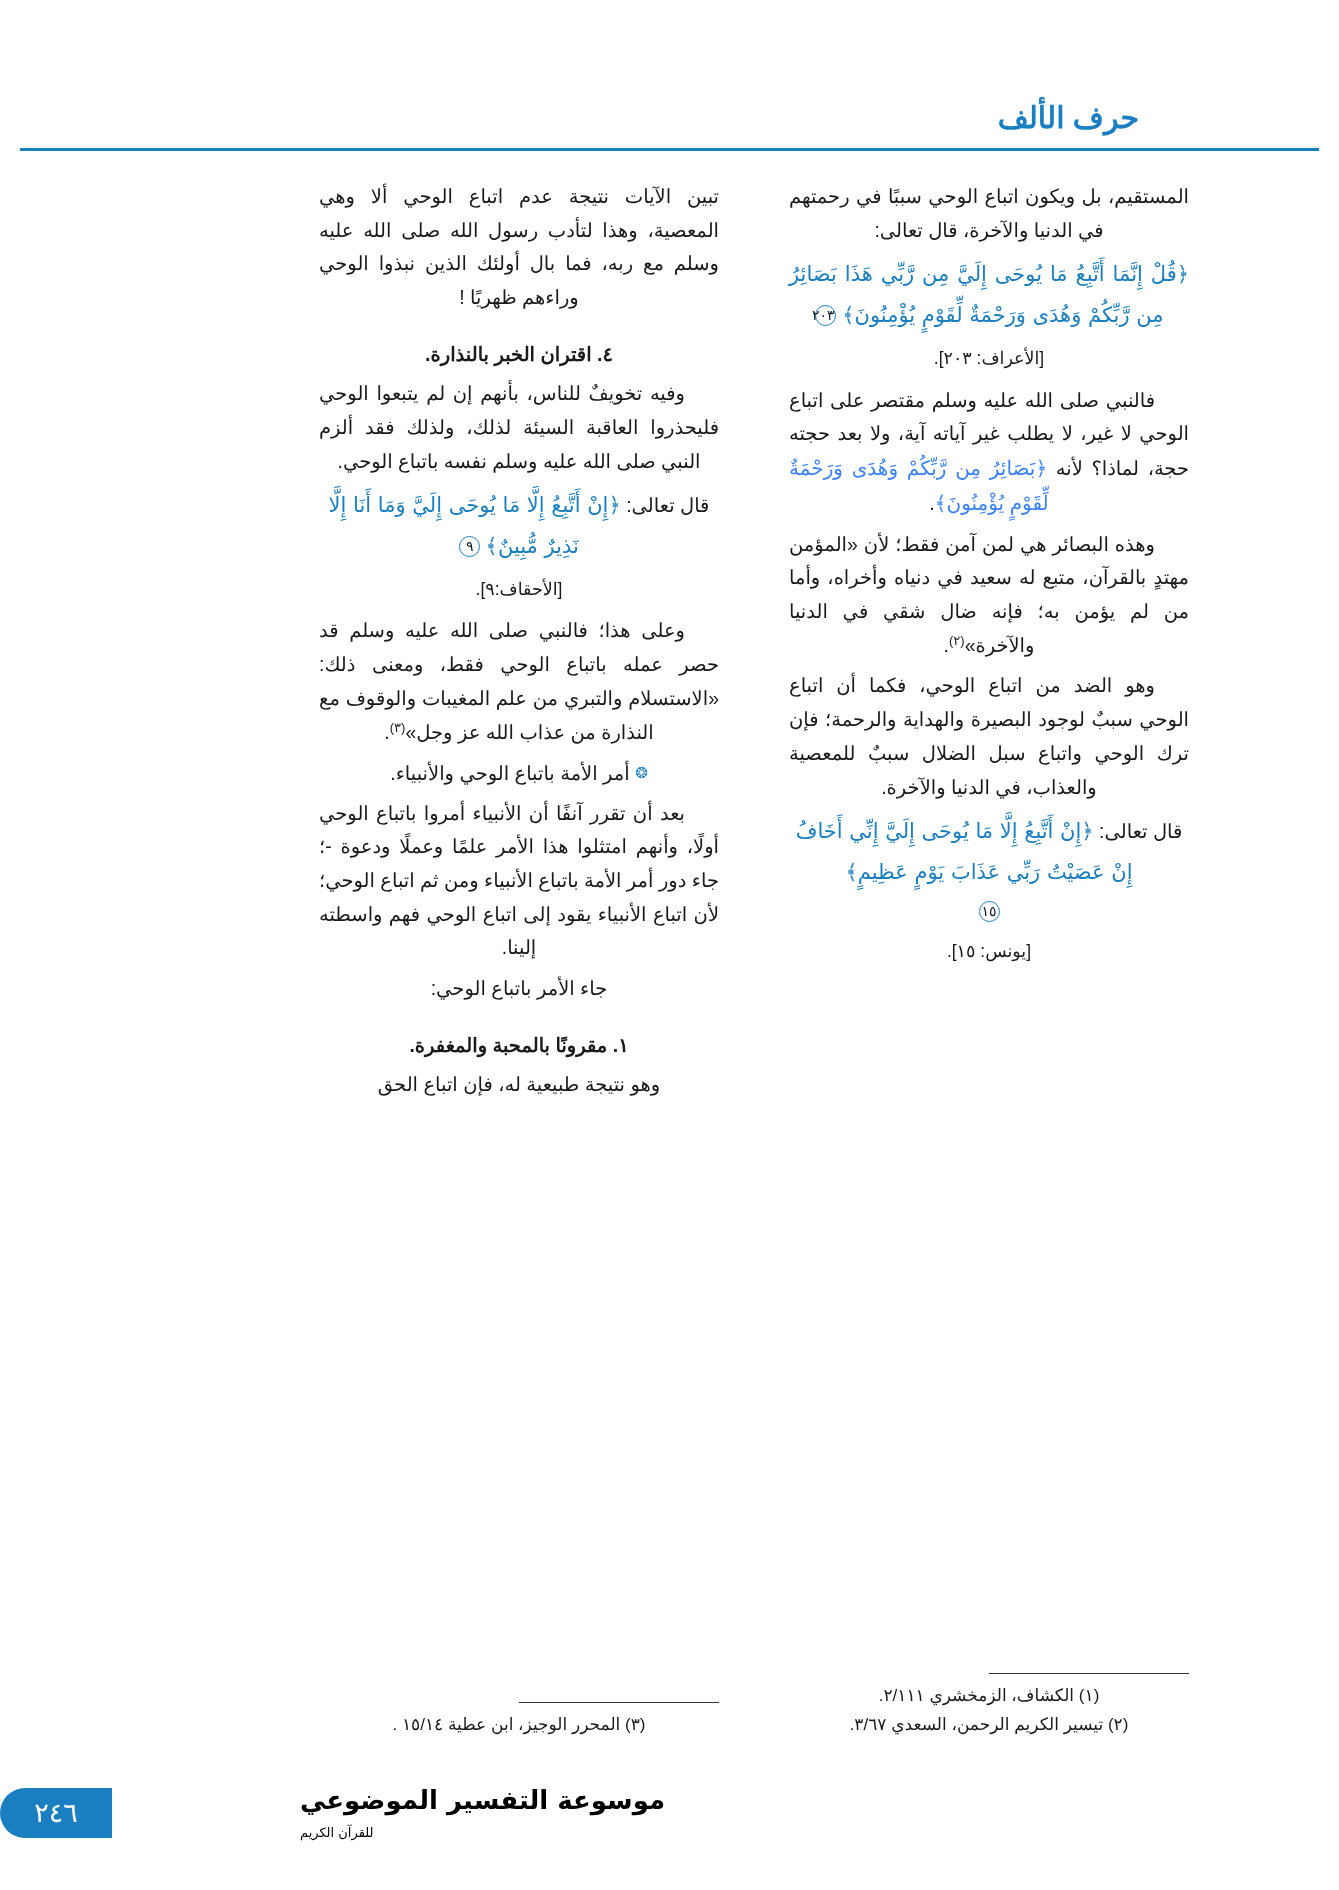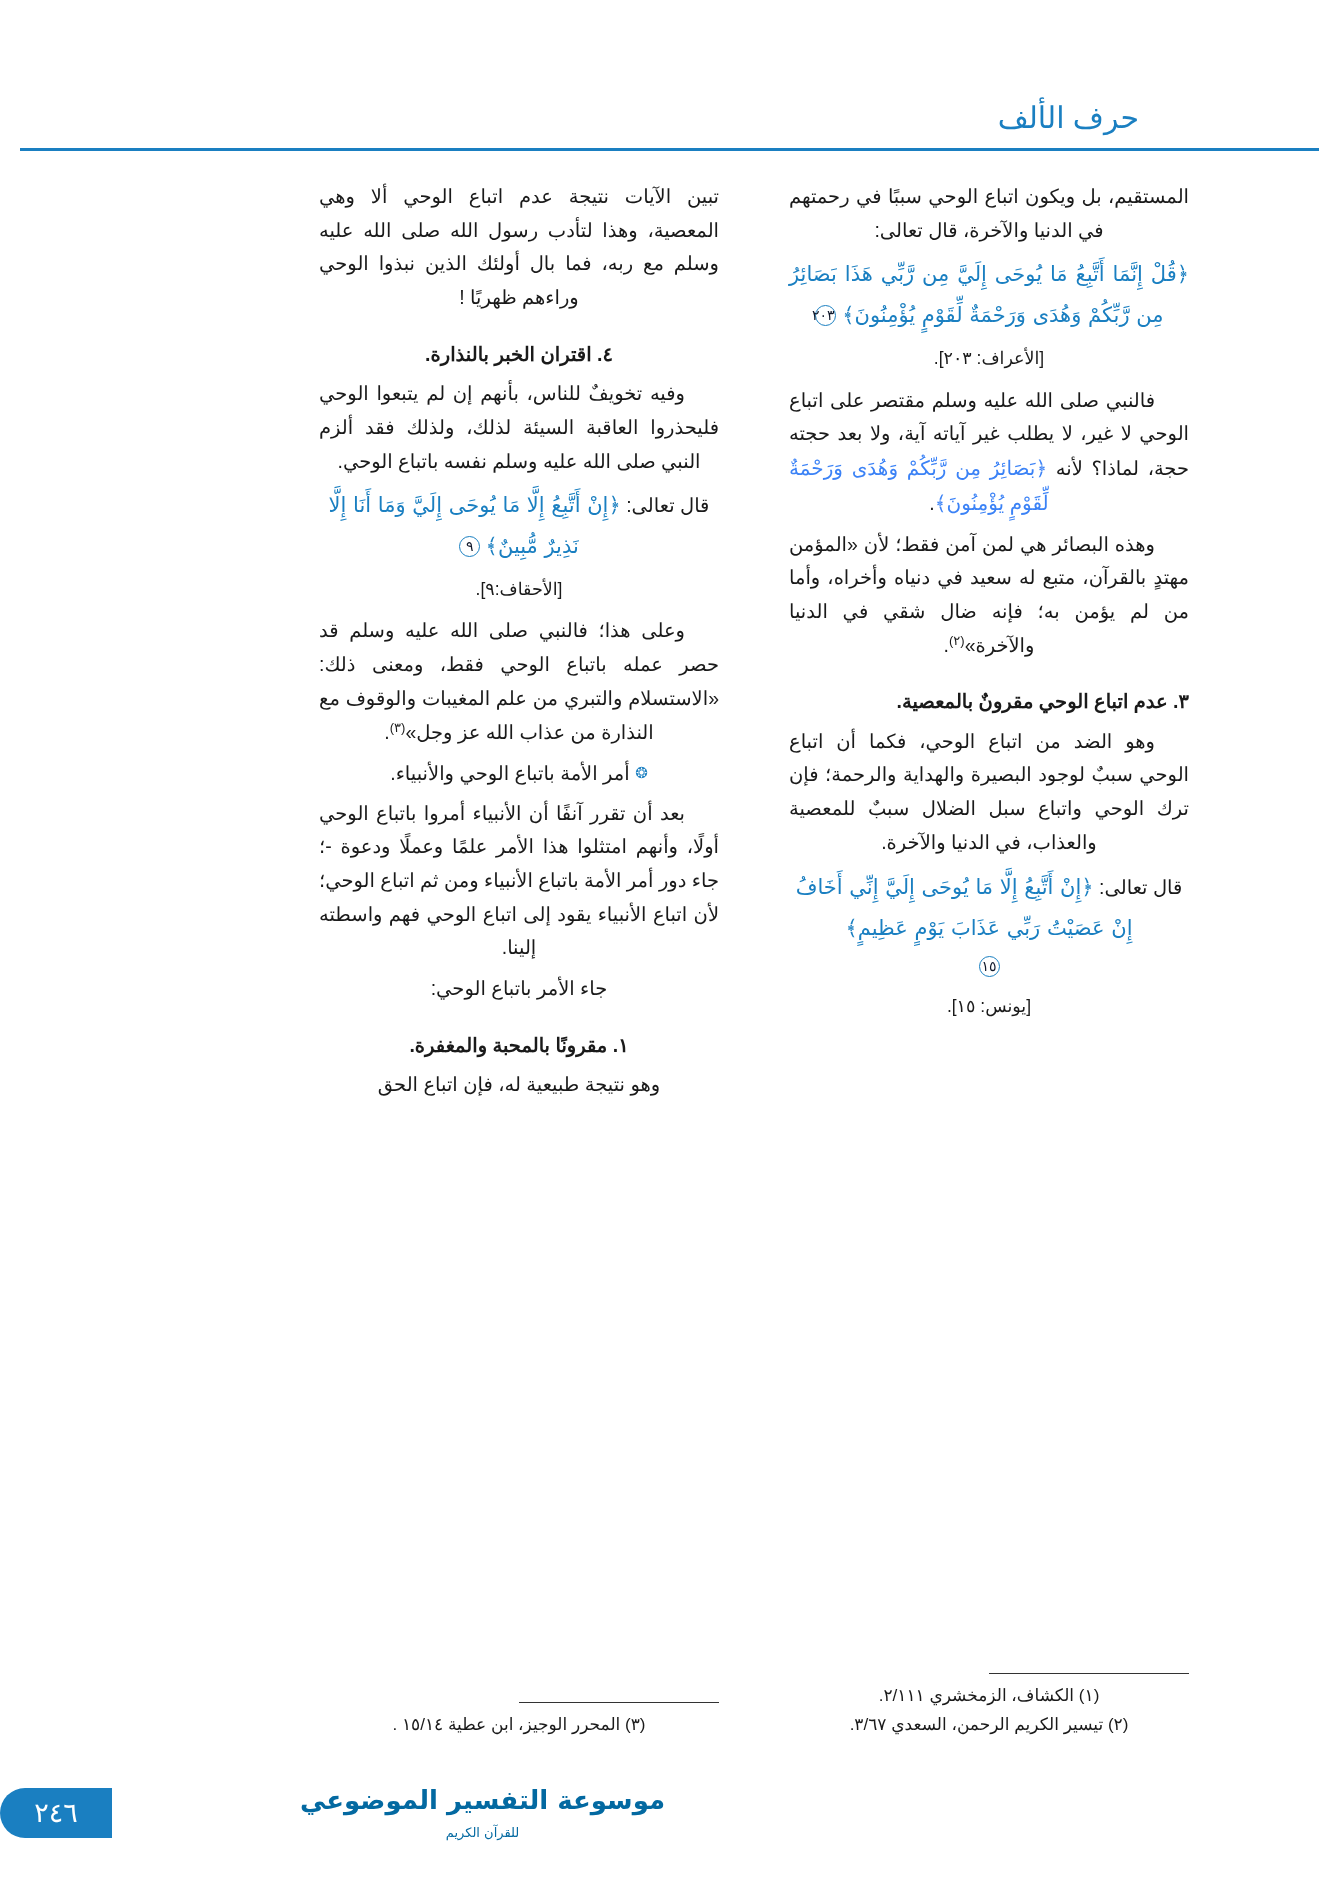--- a/index.html
+++ b/index.html
@@ -26,21 +26,21 @@
     top: 100px;
     right: 0;
     left: 0;
     height: 60px;
   }
   .header-title {
     position: absolute;
     right: 200px;
     top: 0;
     font-size: 30px;
-    font-weight: normal;
+    font-weight: bold;
     color: #1a7fc1;
     letter-spacing: -1px;
   }
   .header-rule {
     position: absolute;
     top: 48px;
     right: 20px;
     left: 20px;
     height: 3px;
     background: #1a7fc1;
@@ -155,22 +155,22 @@
     position: absolute;
     bottom: 42px;
     right: 0;
     left: 0;
     height: 90px;
   }
   .logo {
     position: absolute;
     left: 300px;
     bottom: 8px;
-    text-align: center;
-    color: #0369a1;
+    text-align: left;
+    color: #000000;
   }
   .logo-main {
     font-size: 26px;
     font-weight: bold;
     letter-spacing: -2px;
     font-family: "DejaVu Sans", sans-serif;
   }
   .logo-sub {
     font-size: 13px;
     margin-top: 10px;
@@ -218,21 +218,20 @@
       <p class="j">
         <span style="display:inline-block;width:34px"></span><span>فالنبي صلى الله عليه وسلم مقتصر على اتباع الوحي لا غير، لا يطلب غير آياته آية، ولا بعد حجته حجة، لماذا؟ لأنه</span>
         <span class="inline-quran">﴿بَصَائِرُ مِن رَّبِّكُمْ وَهُدَى وَرَحْمَةٌ لِّقَوْمٍ يُؤْمِنُونَ﴾</span><span>.</span>
       </p>
 
 
       <p class="j">
         <span style="display:inline-block;width:34px"></span><span>وهذه البصائر هي لمن آمن فقط؛ لأن «المؤمن مهتدٍ بالقرآن، متبع له سعيد في دنياه وأخراه، وأما من لم يؤمن به؛ فإنه ضال شقي في الدنيا والآخرة»</span><span class="sup">(٢)</span><span>.</span>
       </p>
 
-      <div class="heading heading-right">٣. عدم اتباع الوحي مقرونٌ بالمعصية.</div>
 
       <p class="j">
         <span style="display:inline-block;width:34px"></span><span>وهو الضد من اتباع الوحي، فكما أن اتباع الوحي سببٌ لوجود البصيرة والهداية والرحمة؛ فإن ترك الوحي واتباع سبل الضلال سببٌ للمعصية والعذاب، في الدنيا والآخرة.</span>
       </p>
 
       <p style="text-align:center;margin-bottom:2px">
         <span>قال تعالى:</span>
         <span class="quran">﴿إِنْ أَتَّبِعُ إِلَّا مَا يُوحَى إِلَيَّ إِنِّي أَخَافُ إِنْ عَصَيْتُ رَبِّي عَذَابَ يَوْمٍ عَظِيمٍ﴾</span>
       </p>
 

